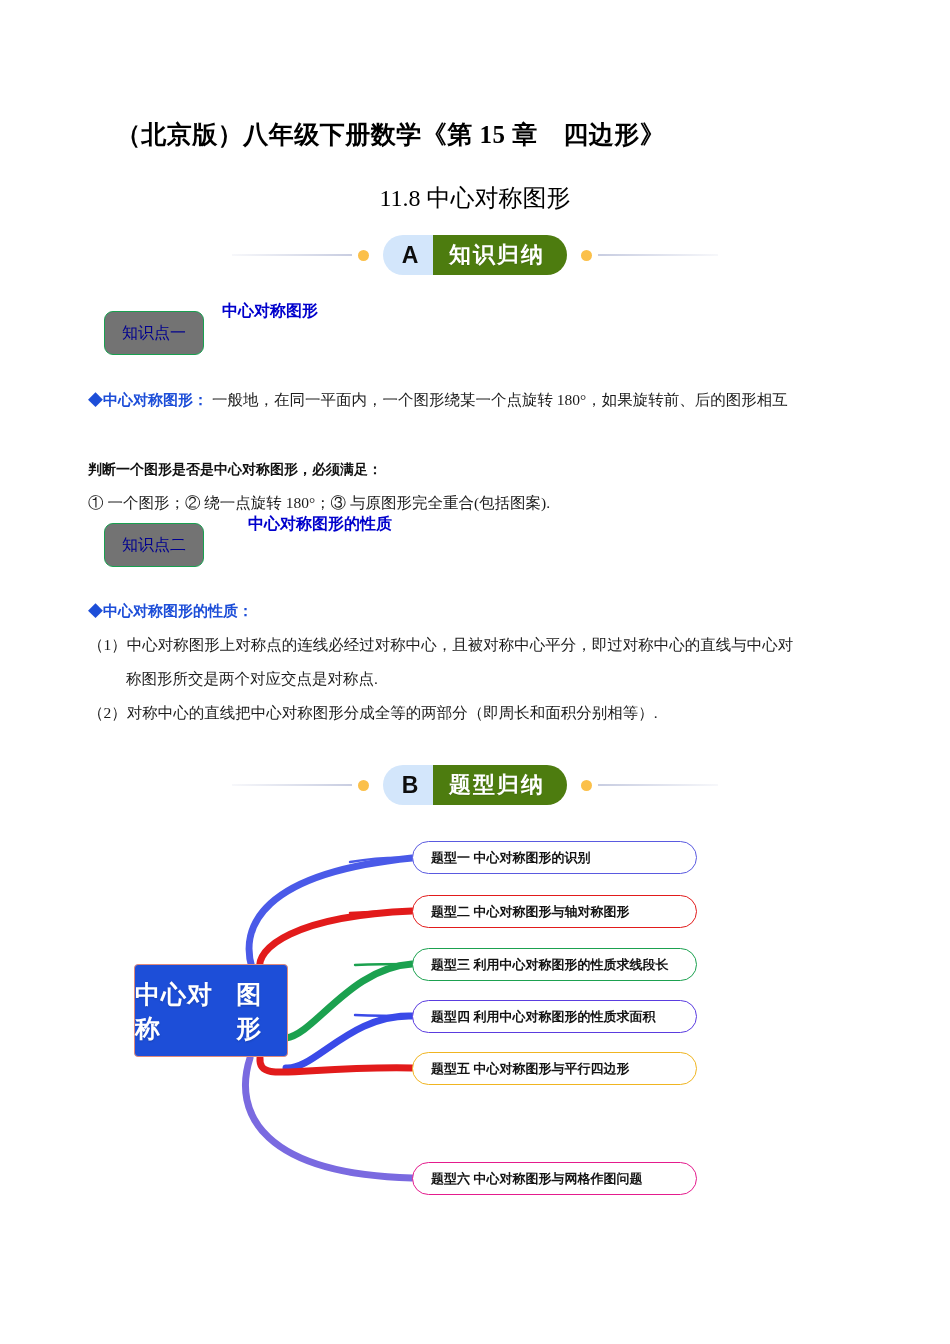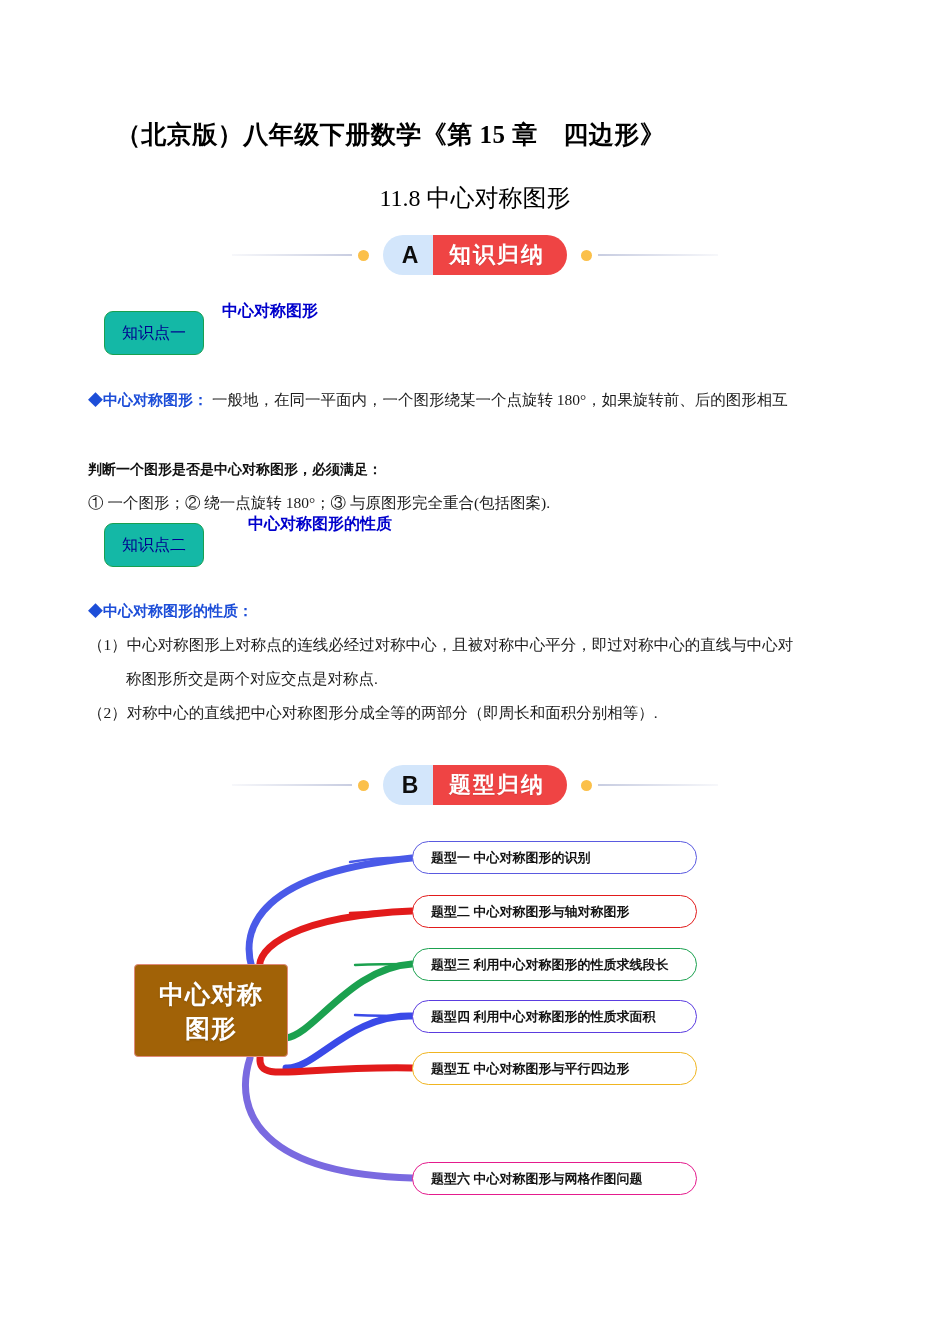--- a/index.html
+++ b/index.html
@@ -87,21 +87,21 @@
     align-items: center;
     justify-content: center;
     font-family: "Liberation Sans", sans-serif;
     font-weight: bold;
     font-size: 23px;
     color: #0d0d0d;
     padding-left: 4px;
     box-sizing: border-box;
   }
   .banner-text {
-    background: #ef4444;
+    background: #4d7c0f;
     color: #ffffff;
     font-family: "Liberation Sans", sans-serif;
     font-weight: bold;
     font-size: 22px;
     display: flex;
     align-items: center;
     justify-content: center;
     padding: 0 22px 0 16px;
     letter-spacing: 2px;
     text-shadow: 0 1px 1px rgba(0,0,0,0.12);
@@ -114,21 +114,21 @@
     height: 44px;
     border: 1.6px solid #18a050;
     border-radius: 9px;
     display: flex;
     align-items: center;
     justify-content: center;
     color: #00008f;
     font-size: 16px;
     font-family: "Liberation Serif", "DejaVu Serif", serif;
     box-sizing: border-box;
-    background: #14b8a6;
+    background: #737373;
   }
   .kp-heading {
     position: absolute;
     color: #0000cc;
     font-weight: bold;
     font-size: 16px;
     font-family: "Liberation Sans", sans-serif;
     white-space: nowrap;
   }
 
@@ -171,26 +171,26 @@
     left: 0; top: 0;
     width: 620px;
     height: 400px;
   }
   .mm-center {
     position: absolute;
     left: 34px;
     top: 146px;
     width: 154px;
     height: 93px;
-    background: #a16207;
+    background: #1d4ed8;
     border: 1.6px solid #e08a7a;
     border-radius: 4px;
     box-sizing: border-box;
     display: flex;
-    flex-direction: column;
+    flex-direction: row;
     align-items: center;
     justify-content: center;
     color: #ffffff;
     font-family: "Liberation Sans", sans-serif;
     font-weight: bold;
     font-size: 25px;
     line-height: 34px;
     letter-spacing: 1px;
     text-shadow: 0 1px 2px rgba(0,0,0,0.18);
   }

